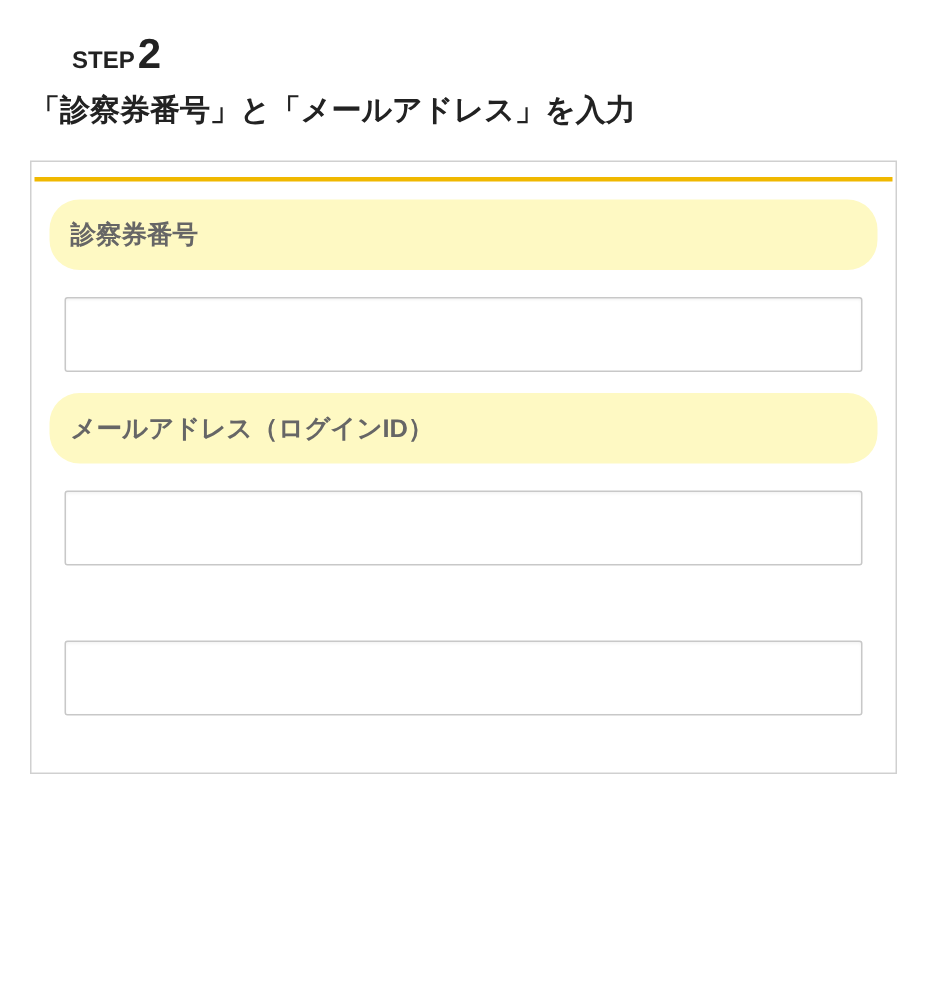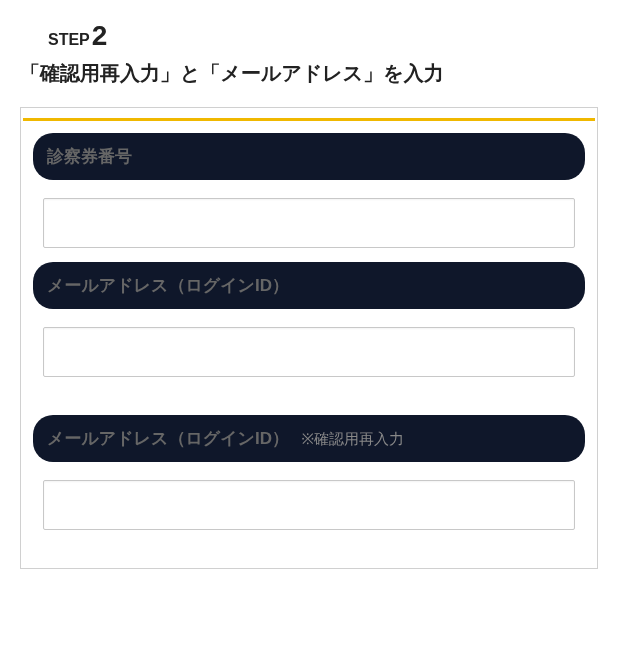--- a/index.html
+++ b/index.html
@@ -43,21 +43,21 @@
     }
     .form-top-bar {
       height: 3px;
       background: #f0b800;
       margin: 10px 2px 0;
     }
     .form-inner {
       padding: 12px 12px 30px 12px;
     }
     .section-header {
-      background: #0f172a;
+      background: #fef9c3;
       padding: 12px 14px;
       margin-top: 6px;
       border-radius: 20px;
     }
     .section-header:first-of-type {
       margin-top: 0;
     }
     .section-label {
       font-size: 17px;
       font-weight: bold;
@@ -94,43 +94,39 @@
 </head>
 <body>
 
 <div class="step-header">
   <span class="step-label">
     <span>STEP</span>
       <span class="step-number">2</span>
   </span>
 </div>
 
-<div class="step-title">「確認用再入力」と「メールアドレス」を入力</div>
+<div class="step-title">「診察券番号」と「メールアドレス」を入力</div>
 
 <div class="form-container">
   <div class="form-top-bar"></div>
   <div class="form-inner">
 
     <div class="section-header">
       <span class="section-label">診察券番号</span>
     </div>
     <div class="input-wrap">
       <input type="text" class="text-input" value="" style="">
     </div>
 
     <div class="section-header">
       <span class="section-label">メールアドレス（ログインID）</span>
     </div>
     <div class="input-wrap">
       <input type="text" class="text-input" value="" style="">
     </div>
     <div class="spacer"></div>
 
-    <div class="section-header">
-      <span class="section-label">メールアドレス（ログインID）</span>
-      <span class="section-note">※確認用再入力</span>
-    </div>
     <div class="input-wrap">
       <input type="text" class="text-input" value="" style="">
     </div>
 
   </div>
 </div>
 
 </body></html>

